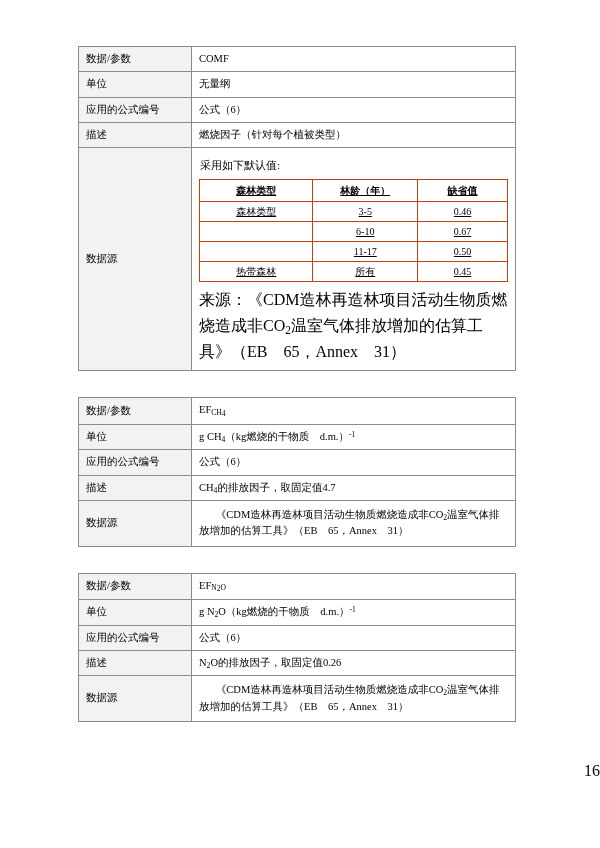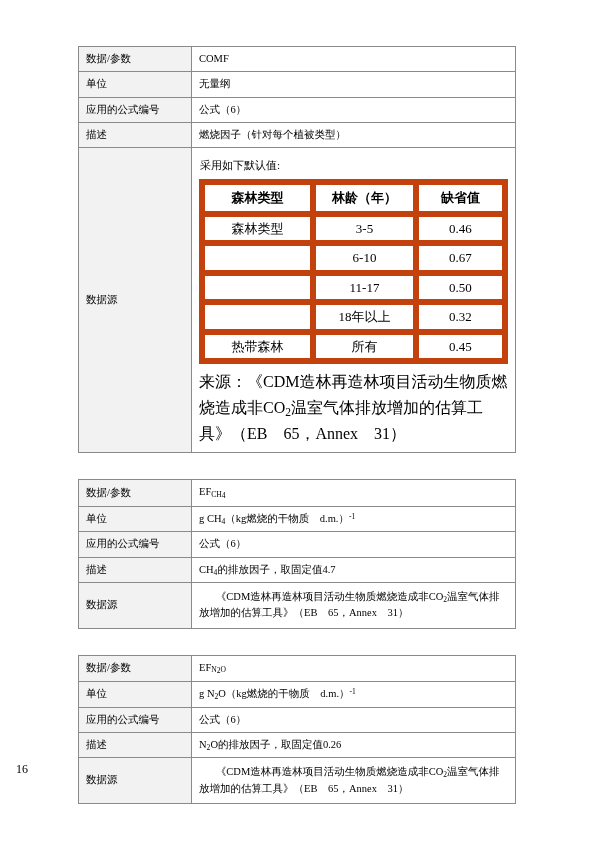--- a/index.html
+++ b/index.html
@@ -62,51 +62,52 @@
     font-size: 11px;
   }
   table.nested-table {
     width: 100%;
     border-collapse: collapse;
     table-layout: fixed;
     margin: 0 0 4px 0;
   }
   table.nested-table th,
   table.nested-table td {
-    border: 6px solid #c2410c;
+    border: 1px solid #c2410c;
     text-align: center;
-    font-size: 13px;
+    font-size: 10px;
     padding: 2px 2px;
     line-height: 1.5;
     font-weight: normal;
+    text-decoration: underline;
   }
   table.nested-table th {
     font-weight: bold;
     padding: 3px 2px;
   }
   .col-type { width: 37%; }
   .col-age  { width: 34%; }
   .col-val  { width: 29%; }
   .src-note {
     display: block;
     font-size: 16px;
     line-height: 1.6;
     margin-top: 5px;
   }
 
   sub { font-size: 72%; vertical-align: -0.22em; }
   sup { font-size: 72%; vertical-align: 0.42em; }
 
   .page-number {
     position: absolute;
-    left: 16px;
+    left: 4px;
     right: 0;
     top: 762px;
-    text-align: left;
-    font-size: 12px;
+    text-align: right;
+    font-size: 16px;
     font-family: "Liberation Serif", "DejaVu Serif", serif;
   }
 </style>
 </head>
 <body>
 
 <div class="page">
 
   <table class="param-table">
     <tbody>
@@ -148,25 +149,20 @@
                 <td></td>
                 <td>6-10</td>
                 <td>0.67</td>
               </tr>
               <tr>
                 <td></td>
                 <td>11-17</td>
                 <td>0.50</td>
               </tr>
               <tr>
-                <td></td>
-                <td>18年以上</td>
-                <td>0.32</td>
-              </tr>
-              <tr>
                 <td>热带森林</td>
                 <td>所有</td>
                 <td>0.45</td>
               </tr>
             </tbody>
           </table>
           <span class="src-note"><span>来源：《CDM造林再造林项目活动生物质燃烧造成非CO</span><sub>2</sub><span>温室气体</span><span>排放增加的估算工具》（EB　65，Annex　31）</span></span>
         </td>
       </tr>
     </tbody>

